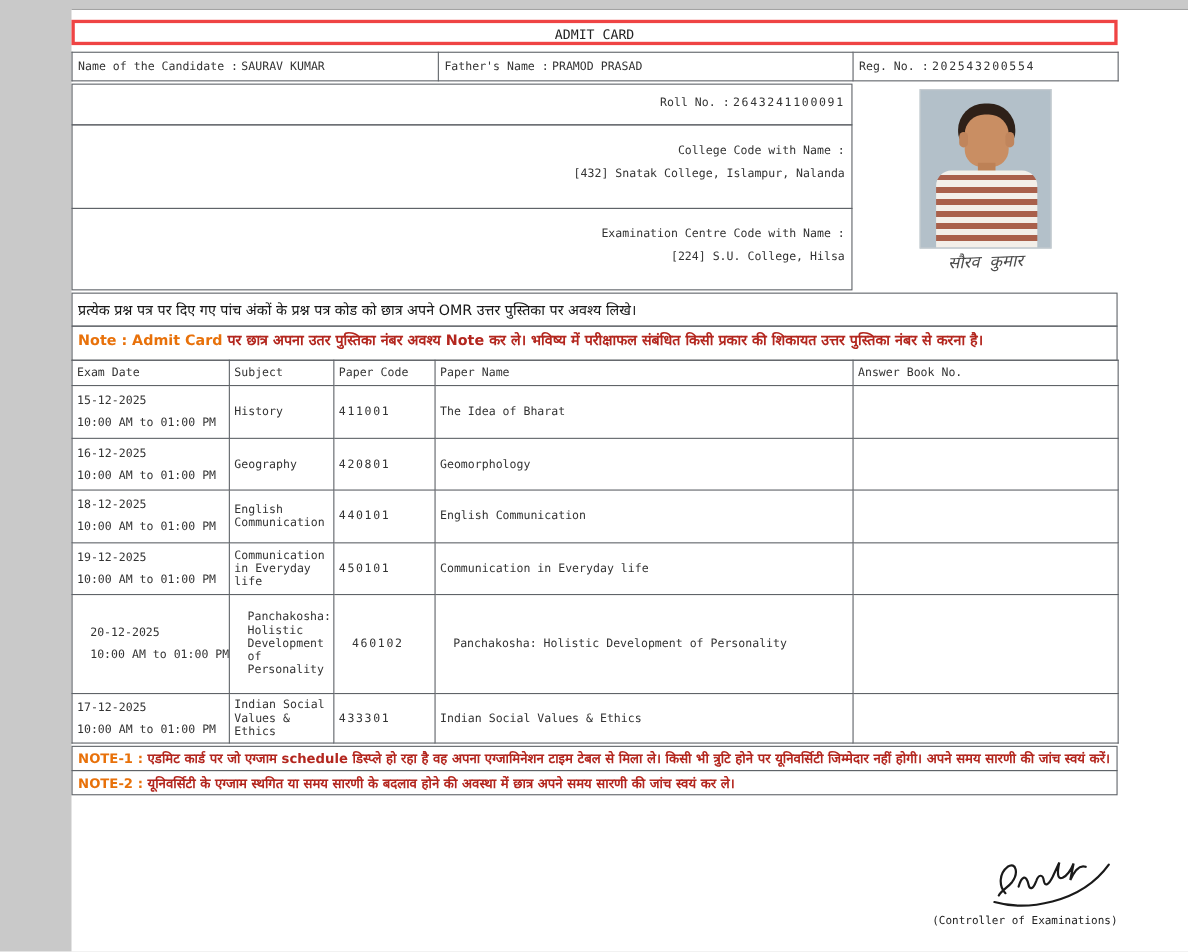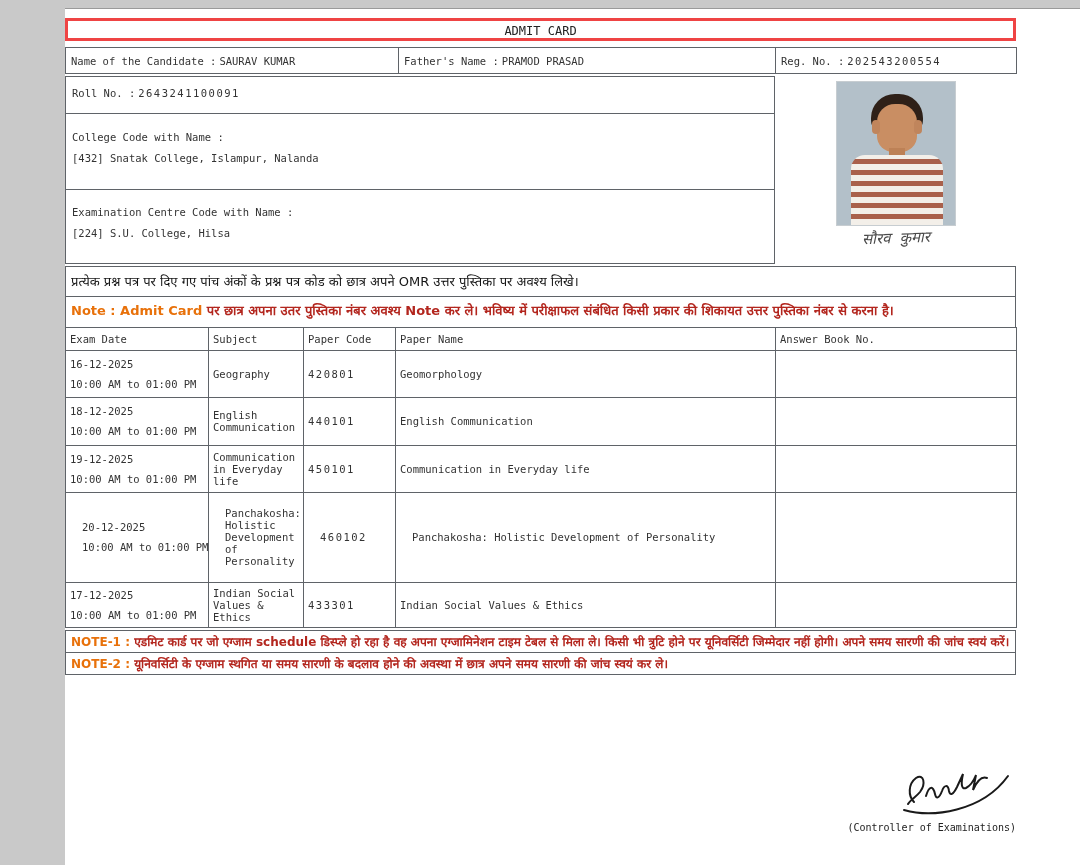--- a/index.html
+++ b/index.html
@@ -36,21 +36,21 @@
     padding: 3px 5px;
     font-size: 10.5px;
     white-space: nowrap;
     overflow: hidden;
   }
   .lbl { margin-right: 3px; }
   .num { letter-spacing: 1.5px; }
 
   .mid { display: flex; margin-top: 2px; }
   .mid-left { width: 710px; }
-  .box { border: 1px solid #5f6368; padding: 4px 6px; font-size: 10.5px; }
+  .box { border: 1px solid #5f6368; padding: 4px 6px; font-size: 10.5px; text-align: right; }
   .box + .box { margin-top: -1px; }
   .box-roll { height: 38px; padding-top: 10px; }
   .box-college { height: 77px; padding-top: 17px; }
   .box-centre { height: 75px; padding-top: 16px; }
   .box .line2 { margin-top: 9px; }
 
   .photo-col { width: 241px; display: flex; flex-direction: column; align-items: center; }
   .photo {
     margin-top: 5px;
     width: 120px; height: 145px;
@@ -127,21 +127,21 @@
     color: #b3261e;
     font-family: "DejaVu Sans", "Liberation Sans", sans-serif;
     white-space: nowrap;
     overflow: hidden;
   }
   .noterow.first { margin-top: 2px; }
   .noterow + .noterow { margin-top: -1px; }
 
   .sign-block {
     position: absolute;
-    right: 64px; bottom: 32px;
+    right: 64px; bottom: 22px;
     text-align: center;
   }
   .sign-scribble { display: block; margin-left: auto; margin-bottom: 4px; }
   .controller { font-size: 10px; color: #222; }
 </style>
 </head>
 <body>
 
 <div class="page">
   <div class="doc">
@@ -210,20 +210,30 @@
           <col style="width:241px">
       </colgroup>
       <tbody>
           <tr>
         <th>Exam Date</th>
         <th>Subject</th>
         <th>Paper Code</th>
         <th>Paper Name</th>
         <th>Answer Book No.</th>
       </tr>
+      <tr class="h48">
+        <td class="dcell">
+          <div>15-12-2025</div>
+          <div>10:00 AM to 01:00 PM</div>
+        </td>
+        <td>History</td>
+        <td class="num">411001</td>
+        <td>The Idea of Bharat</td>
+        <td></td>
+      </tr>
       <tr class="h47">
         <td class="dcell">
           <div>16-12-2025</div>
           <div>10:00 AM to 01:00 PM</div>
         </td>
         <td>Geography</td>
         <td class="num">420801</td>
         <td>Geomorphology</td>
         <td></td>
       </tr>

